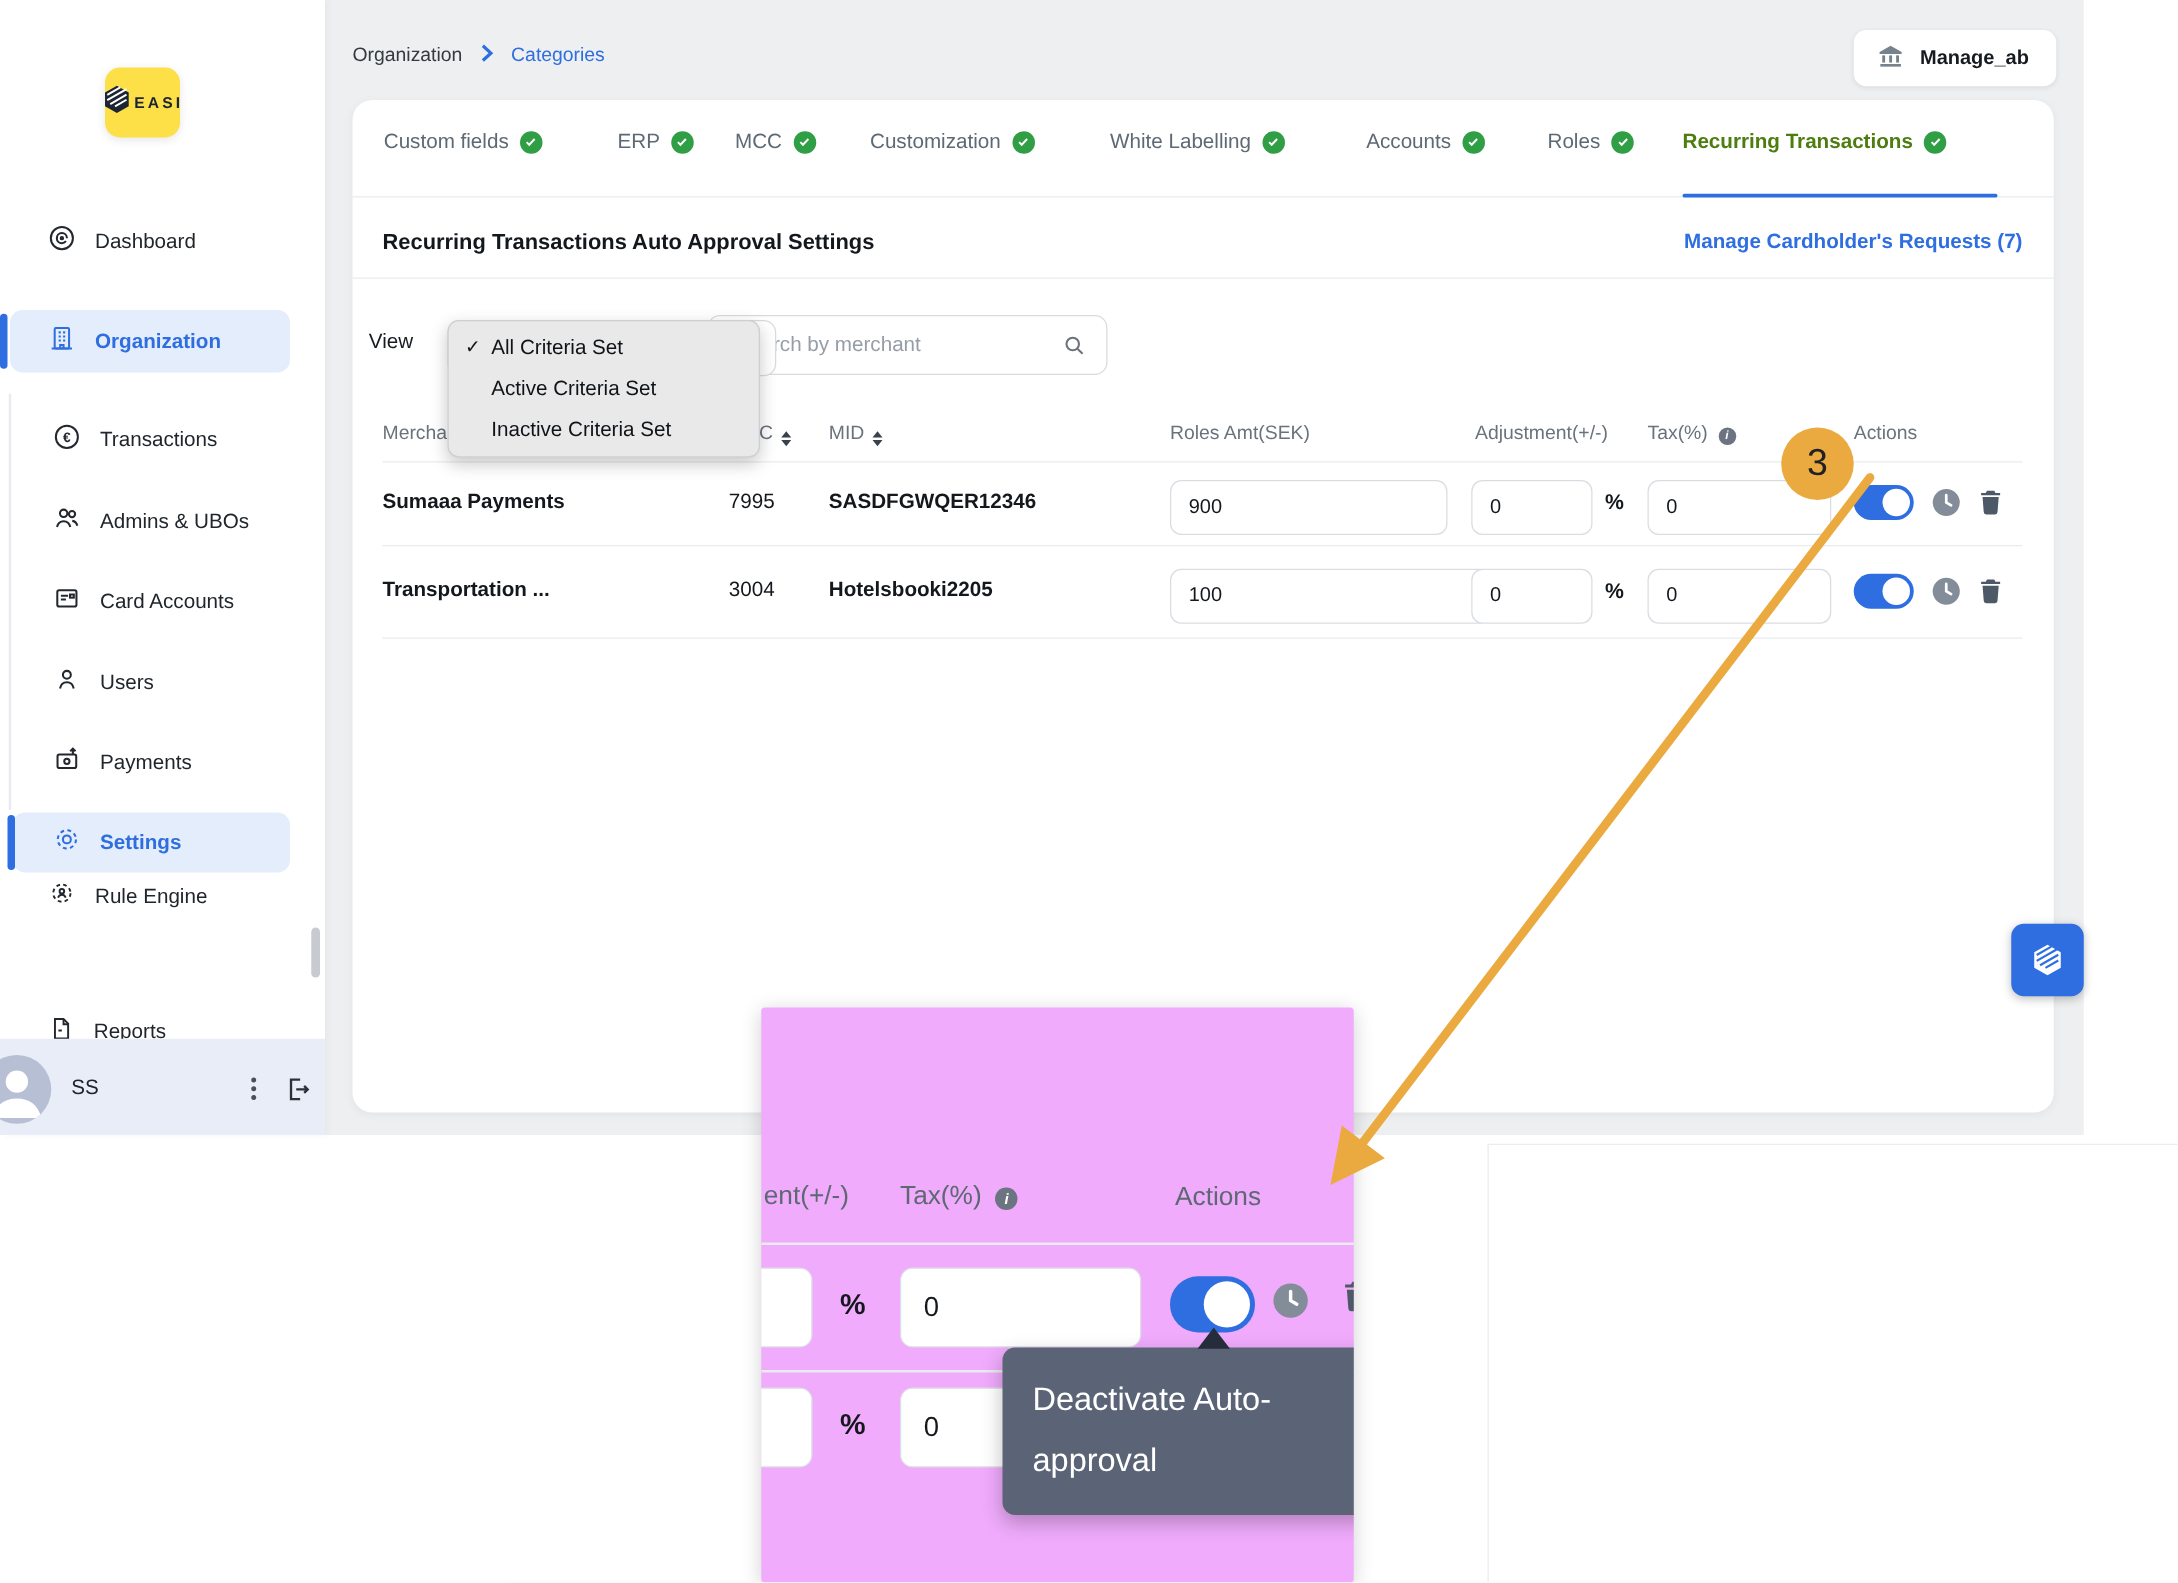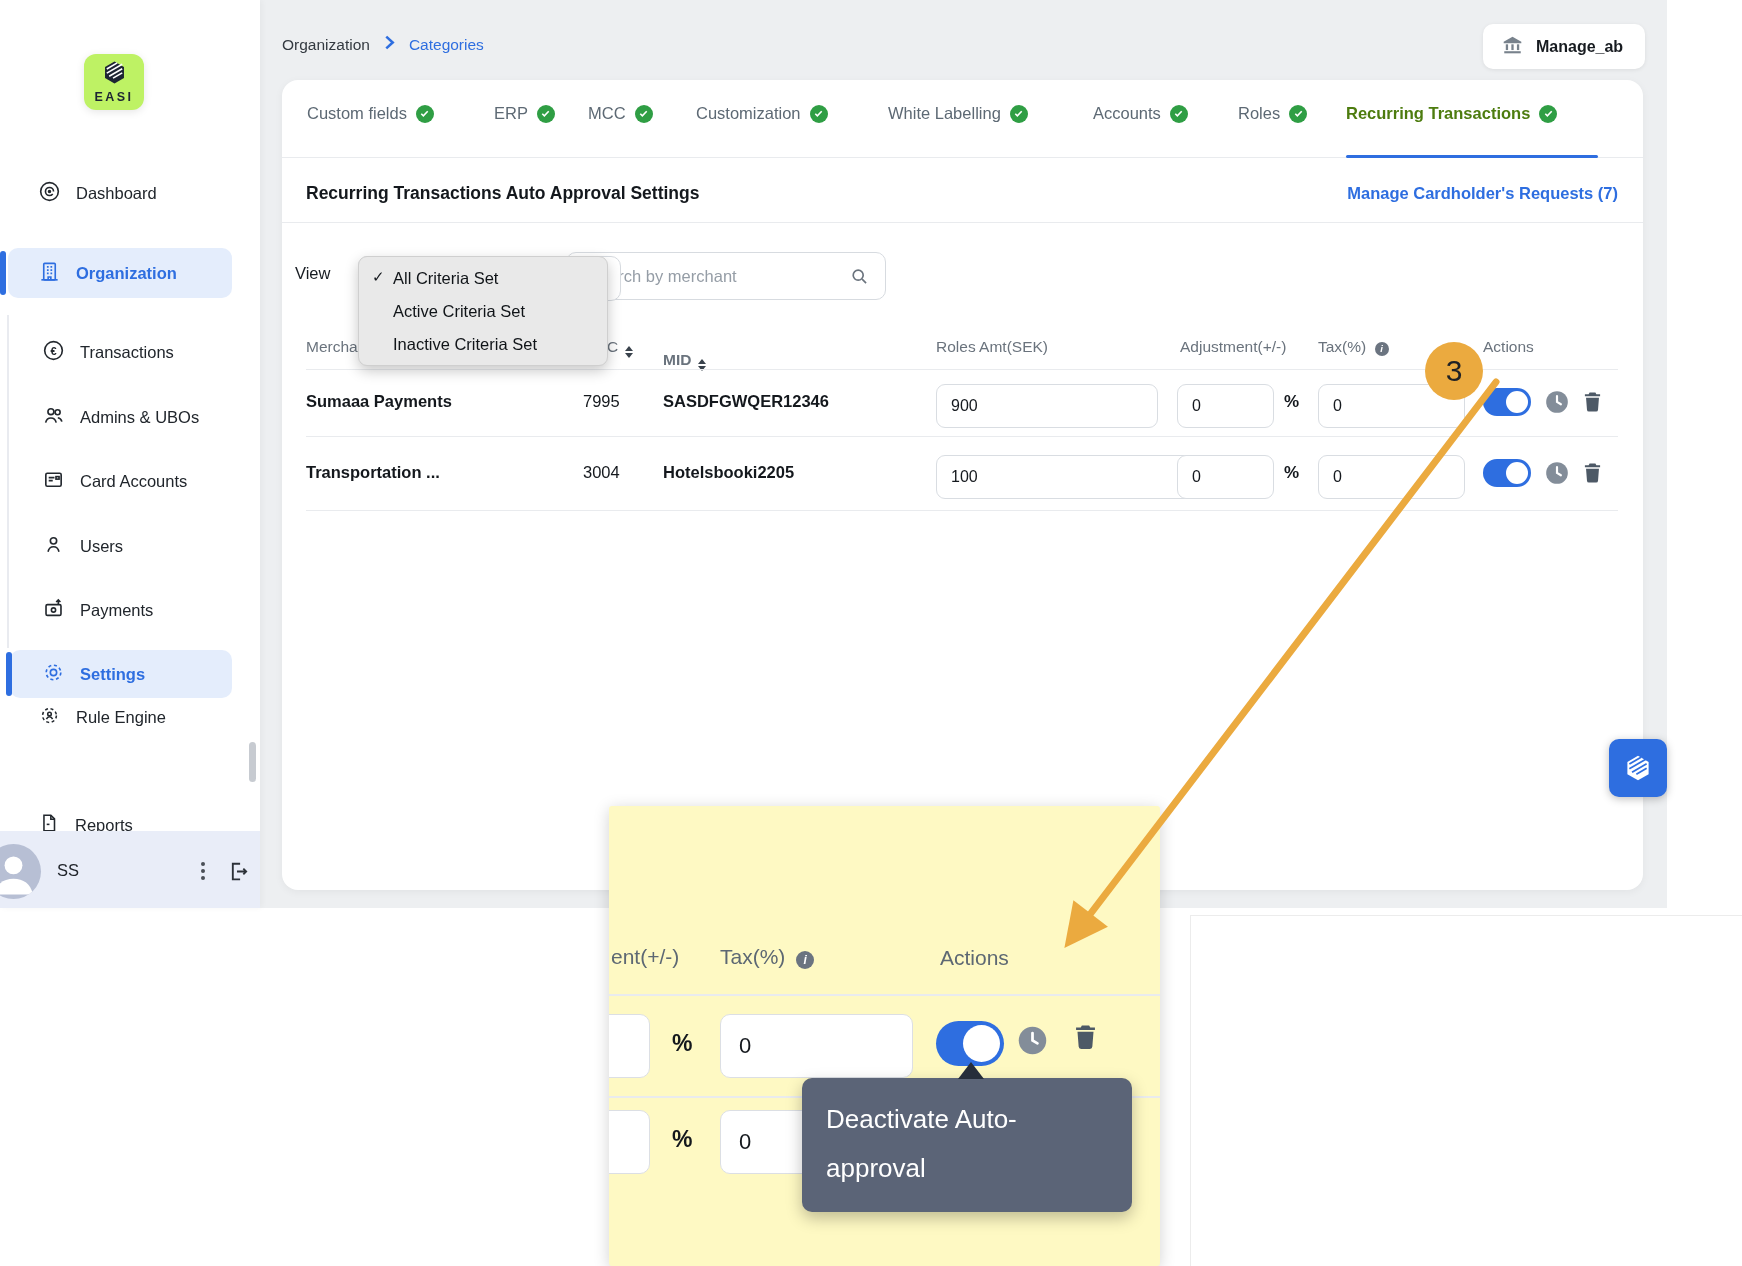--- a/index.html
+++ b/index.html
@@ -6,22 +6,22 @@
   html,body { background:#fff; }
   #root {
     position:relative; width:1742px; height:1266px; overflow:hidden;
     font-family:"Liberation Sans", sans-serif; background:#fff;
   }
   .abs { position:absolute; }
 
   
   .app-bg { left:0; top:0; width:1667px; height:908px; background:#edeff1; }
   .sidebar { left:0; top:0; width:260px; height:908px; background:#fff; box-shadow:2px 0 6px rgba(0,0,0,.04); z-index:2; }
-  .logo-box { left:84px; top:54px; width:60px; height:56px; background:#bef264; border-radius:12px;
-    box-shadow:0 2px 8px rgba(0,0,0,.10); display:flex; flex-direction:column; align-items:center; justify-content:center; gap:1px; }
+  .logo-box { left:84px; top:54px; width:60px; height:56px; background:#fde047; border-radius:12px;
+    box-shadow:0 2px 8px rgba(0,0,0,.10); display:flex; flex-direction:row; align-items:center; justify-content:center; gap:1px; }
   .logo-text { font-size:12.5px; font-weight:700; letter-spacing:2.5px; color:#1d2433; }
   .nav-label { font-size:16.5px; color:#21262c; font-weight:500; }
   .nav-item { display:flex; align-items:center; gap:15px; cursor:pointer; }
   .nav-active-bg { background:#e4edfc; border-radius:10px; }
   .nav-blue { color:#2e6ee0 !important; font-weight:600; }
   .accent-bar { background:#2e6ee0; border-radius:3px; }
   .guide-line { left:7px; top:315px; width:2px; height:333px; background:#e9ebf0; }
   .scroll-thumb { left:249px; top:742px; width:7px; height:40px; border-radius:4px; background:#c7cbd1; }
   .user-bar { left:0; top:831px; width:260px; height:77px; background:#e9edf8; z-index:3; }
   .avatar { left:-14px; top:844px; width:55px; height:55px; border-radius:50%; background:#b7bfd4; overflow:hidden; z-index:4; }
@@ -79,21 +79,21 @@
   .toggle { width:48px; height:28px; border-radius:14px; background:#2e6ee0; cursor:pointer; }
   .toggle::after { content:""; position:absolute; width:22px; height:22px; border-radius:50%; background:#fff; top:3px; right:3px; }
   .icon-btn { cursor:pointer; }
 
   
   .step-circle { left:1425px; top:342px; width:58px; height:58px; border-radius:50%; background:#ebaa3f; z-index:44;
     display:flex; align-items:center; justify-content:center; font-size:30px; font-weight:500; color:#1f2125; }
   .anno-svg { left:0; top:0; z-index:45; pointer-events:none; }
 
   
-  .callout { left:609px; top:806px; width:551px; height:460px; background:#fef9c3; border-radius:3px;
+  .callout { left:609px; top:806px; width:474px; height:460px; background:#f0abfc; border-radius:3px;
     box-shadow:0 3px 16px rgba(0,0,0,.18); z-index:30; overflow:hidden; }
   .co-th { position:absolute; font-size:21px; color:#5d6873; font-weight:500; white-space:nowrap; }
   .co-input { position:absolute; height:64px; border:1.5px solid #dcdfe4; border-radius:10px; background:#fff; color:#15191e;
     font-family:"Liberation Sans",sans-serif; font-size:22px; padding-left:18px; outline:0; }
   .co-pct { position:absolute; font-size:23px; font-weight:600; color:#14181d; }
   .toggle-big { position:absolute; width:68px; height:45px; border-radius:23px; background:#2e6ee0; cursor:pointer; }
   .toggle-big::after { content:""; position:absolute; width:37px; height:37px; border-radius:50%; background:#fff; top:4px; right:4px; }
   .tooltip { position:absolute; left:193px; top:272px; width:330px; height:134px; background:#5b6477; border-radius:10px;
     box-shadow:0 6px 16px rgba(0,0,0,.25); color:#fff; padding:17px 0 0 24px; z-index:32; }
   .tooltip .line { font-size:26px; font-weight:500; line-height:49px; white-space:nowrap; }
@@ -353,21 +353,21 @@
   <div class="abs add-btn">
     <span class="plus"></span>
     <span class="lbl">Add Criteria Set</span>
   </div>
 
   <div class="abs th" style="left:306px;top:338px;z-index:2;">Merchant</div>
   <div class="abs th" style="left:583px;top:338px;z-index:2;"><span>MCC</span><span class="sort">
         <i class="up"></i>
         <i class="dn"></i>
       </span></div>
-  <div class="abs th" style="left:663px;top:351px;z-index:2;font-weight:bold;"><span>MID</span><span class="sort">
+  <div class="abs th" style="left:663px;top:338px;z-index:2;"><span>MID</span><span class="sort">
         <i class="up"></i>
         <i class="dn"></i>
       </span></div>
   <div class="abs th" style="left:936px;top:338px;z-index:2;">Roles Amt(SEK)</div>
   <div class="abs th" style="left:1180px;top:338px;z-index:2;">Adjustment(+/-)</div>
   <div class="abs th" style="left:1318px;top:338px;z-index:2;"><span>Tax(%)</span> <span class="info-dot" style="margin-left:4px;">i</span></div>
   <div class="abs th" style="left:1483px;top:338px;z-index:2;">Actions</div>
   <div class="abs divider" style="left:306px;top:369px;width:1312px;z-index:2;"></div>
 
   <div class="abs td w600" style="left:306px;top:392px;z-index:2;">Sumaaa Payments</div>

